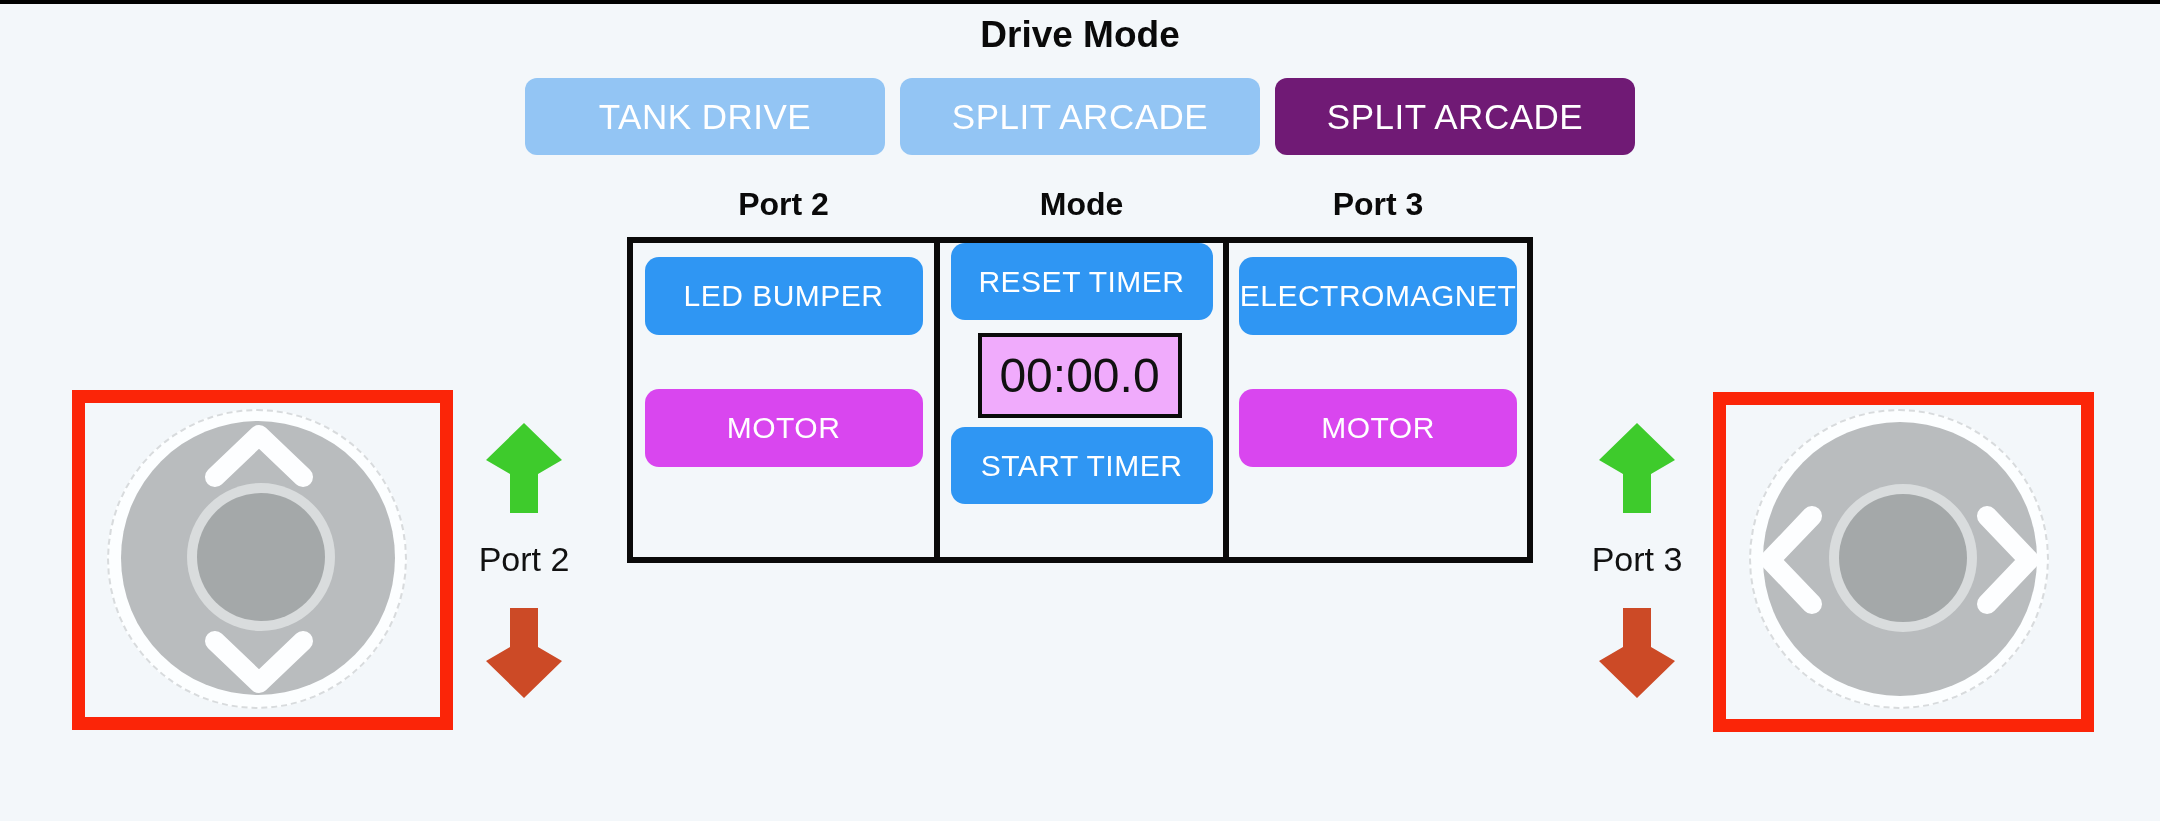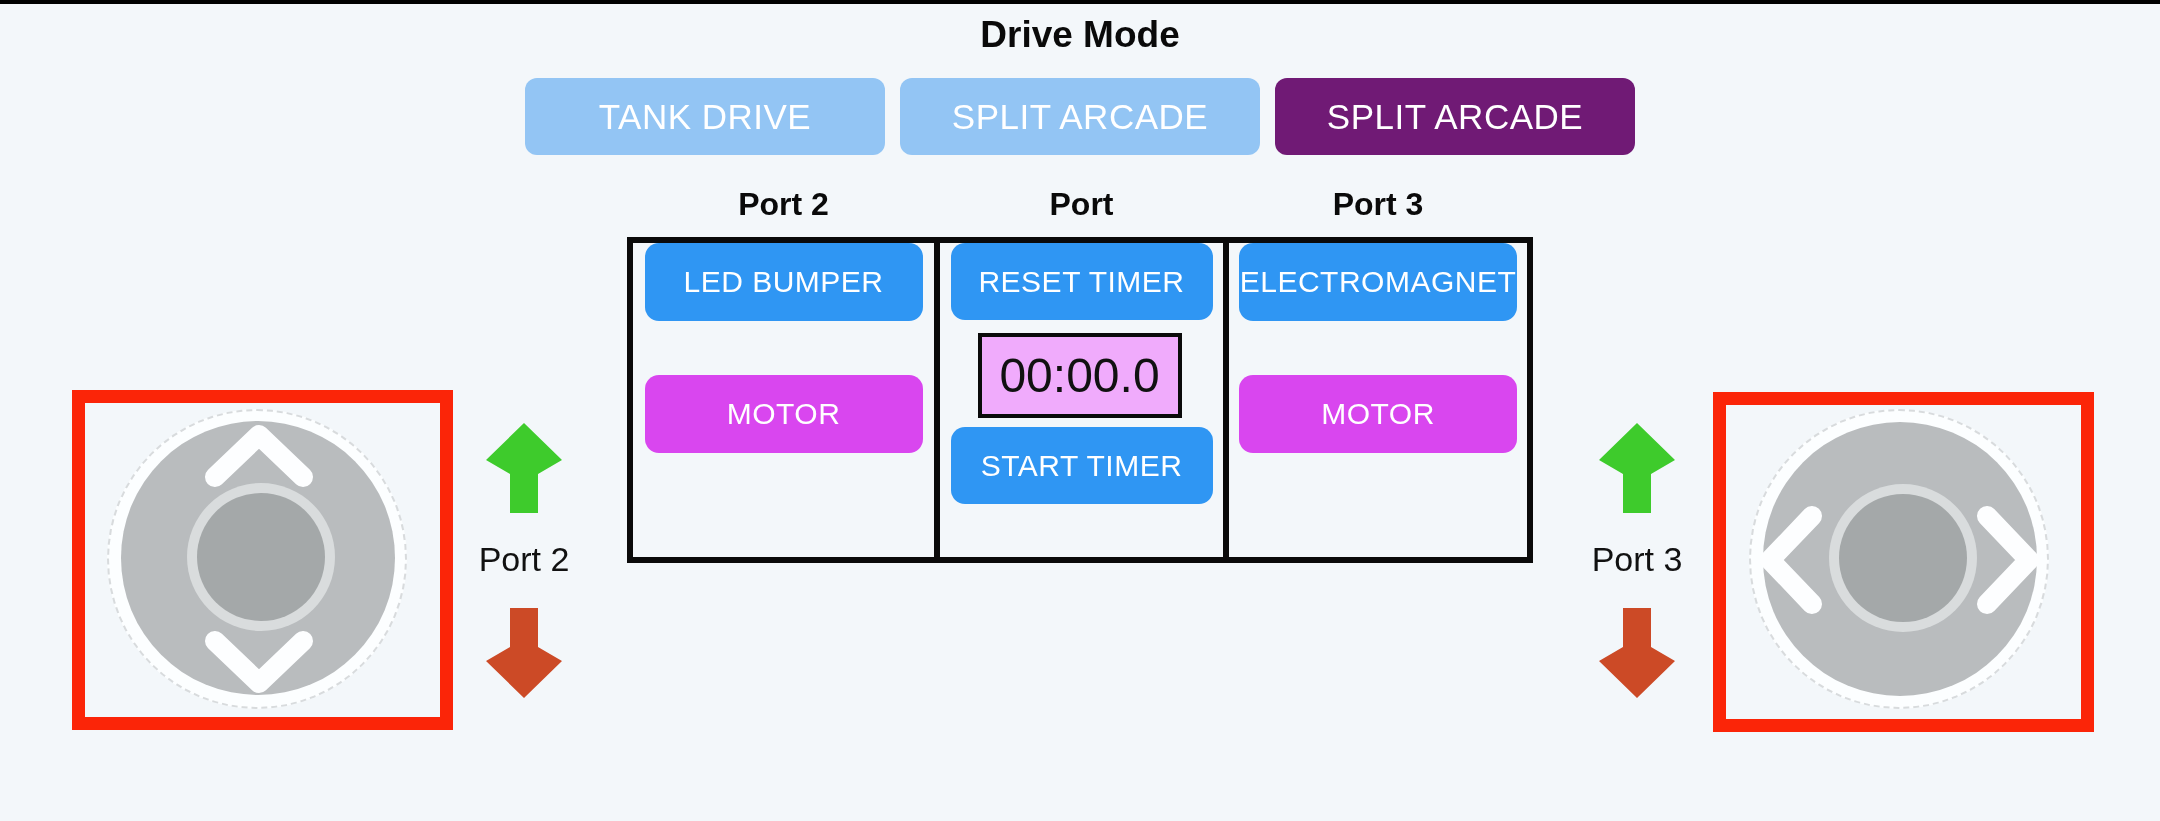--- a/index.html
+++ b/index.html
@@ -61,21 +61,21 @@
   .panel-btn {
     border: none; border-radius: 14px;
     color: #ffffff; font-family: "Liberation Sans", sans-serif;
     font-size: 30px; letter-spacing: 0.5px;
     display: flex; align-items: center; justify-content: center;
     cursor: pointer;
   }
   .panel-btn.on  { background: #2f96f3; }
   .panel-btn.off { background: #d946ef; margin-top: 32px; }
   .dev-btn { width: 278px; height: 78px; }
-  .dev-btn.first { margin-bottom: 22px; }
+  .dev-btn.first { margin-bottom: 22px; margin-top: 14px; }
   .timer-btn { width: 262px; height: 77px; background: #2f96f3; }
   .timer-display {
     width: 196px; height: 77px; margin: 13px 4px 9px 0;
     border: 4px solid #0a0a0a; background: #f0abfc;
     display: flex; align-items: center; justify-content: center;
     font-size: 48px; color: #111111;
   }
 
   .red-box {
     position: absolute; width: 381px; height: 340px;
@@ -113,21 +113,21 @@
 <div class="page-title">Drive Mode</div>
 
 <div class="mode-row">
   <button class="mode-btn">TANK DRIVE</button>
   <button class="mode-btn">SPLIT ARCADE</button>
   <button class="mode-btn active">SPLIT ARCADE</button>
 </div>
 
 <div class="col-headers">
   <div class="col-header h1">Port 2</div>
-  <div class="col-header h2">Port</div>
+  <div class="col-header h2">Mode</div>
   <div class="col-header h3">Port 3</div>
 </div>
 
 <div class="control-table">
   <div class="ct-col c1">
     <button class="panel-btn dev-btn first on">LED BUMPER</button>
     <button class="panel-btn dev-btn off">MOTOR</button>
   </div>
   <div class="ct-col c2">
     <button class="panel-btn timer-btn">RESET TIMER</button>

